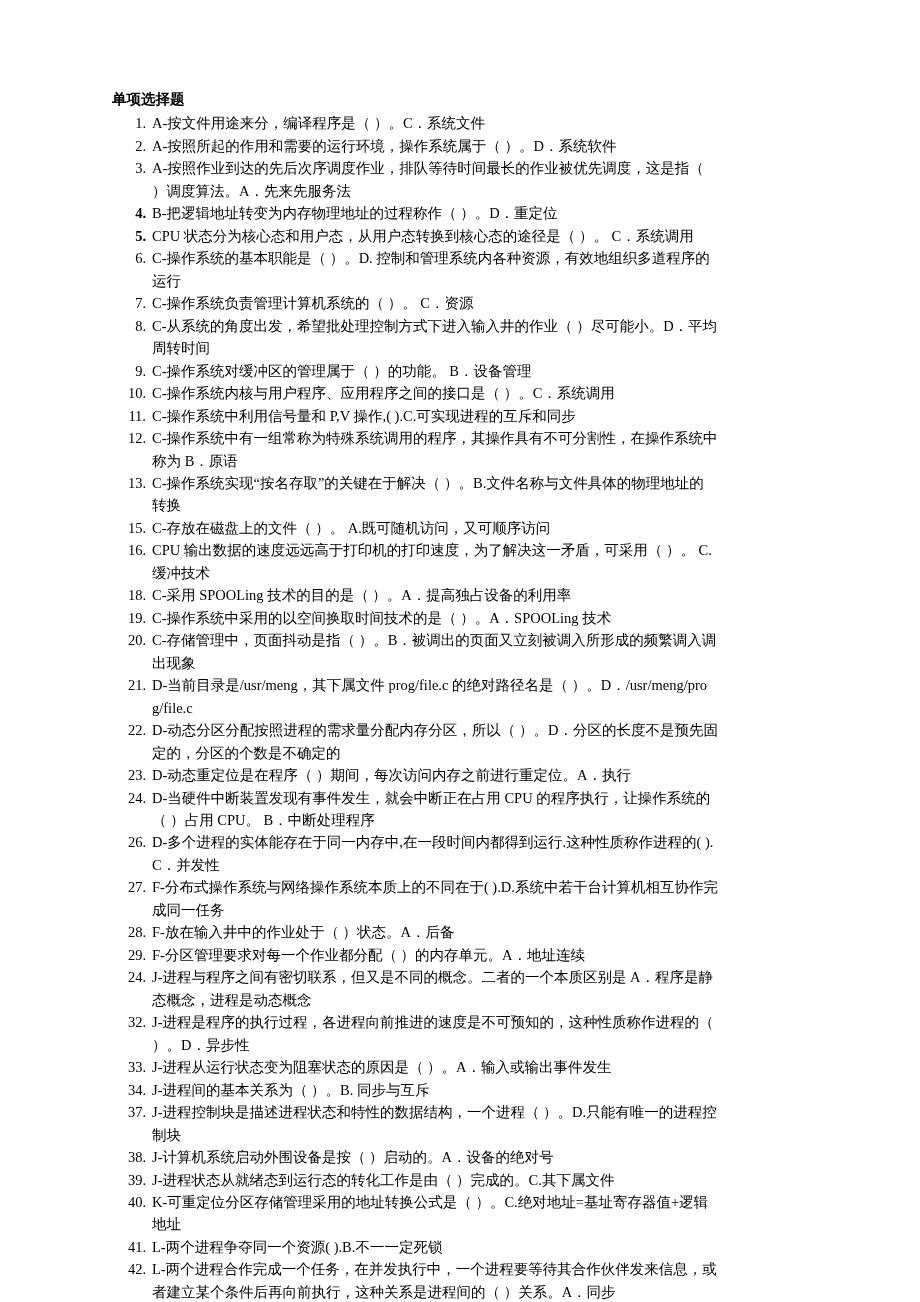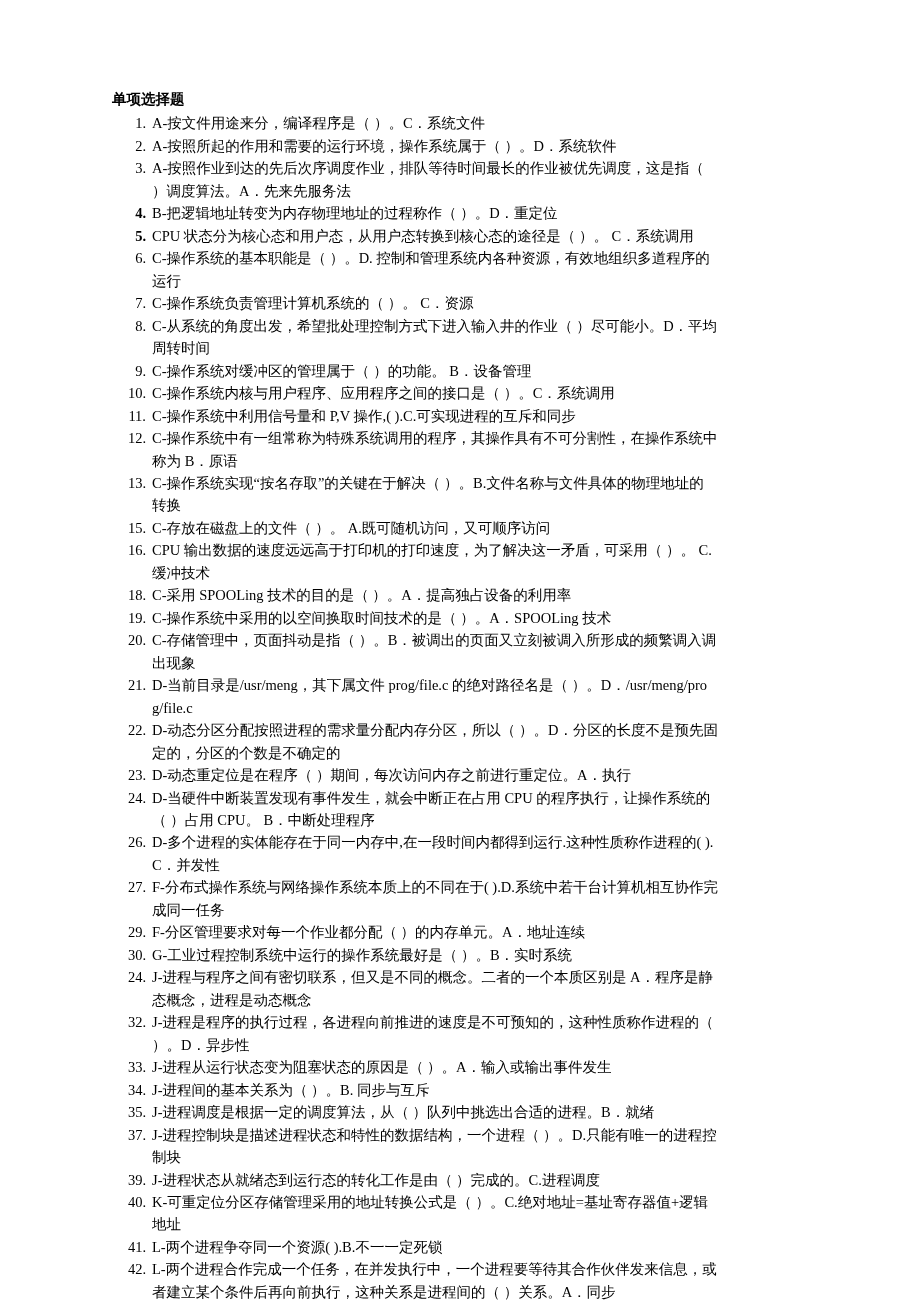--- a/index.html
+++ b/index.html
@@ -141,54 +141,54 @@
       </div>
       <div class="item">
         <div class="num">26.</div>
         <div class="content"><span>D-多个进程的实体能存在于同一内存中,在一段时间内都得到运行.这种性质称作进程的( ).</span><span class="ans">C．并发性</span></div>
       </div>
       <div class="item">
         <div class="num">27.</div>
         <div class="content"><span>F-分布式操作系统与网络操作系统本质上的不同在于( ).</span><span class="ans">D.系统中若干台计算机相互协作完成同一任务</span></div>
       </div>
       <div class="item">
+        <div class="num">28.</div>
+        <div class="content"><span>F-放在输入井中的作业处于（     ）状态。A．</span><span class="ans">后备</span></div>
+      </div>
+      <div class="item">
         <div class="num">29.</div>
         <div class="content"><span>F-分区管理要求对每一个作业都分配（     ）的内存单元。A．</span><span class="ans">地址连续</span></div>
       </div>
       <div class="item">
-        <div class="num">30.</div>
-        <div class="content"><span>G-工业过程控制系统中运行的操作系统最好是（    ）。B．</span><span class="ans">实时系统</span></div>
-      </div>
-      <div class="item">
         <div class="num">24.</div>
         <div class="content"><span>J-进程与程序之间有密切联系，但又是不同的概念。二者的一个本质区别是 </span><span class="ans">A．程序是静态概念，进程是动态概念</span></div>
       </div>
       <div class="item">
         <div class="num">32.</div>
         <div class="content"><span>J-进程是程序的执行过程，各进程向前推进的速度是不可预知的，这种性质称作进程的（     ）。D．</span><span class="ans">异步性</span></div>
       </div>
       <div class="item">
         <div class="num">33.</div>
         <div class="content"><span>J-进程从运行状态变为阻塞状态的原因是（     ）。A．</span><span class="ans">输入或输出事件发生</span></div>
       </div>
       <div class="item">
         <div class="num">34.</div>
         <div class="content"><span>J-进程间的基本关系为（     ）。</span><span class="ans">B. 同步与互斥</span></div>
       </div>
       <div class="item">
-        <div class="num">35.</div>
-        <div class="content"><span>J-进程调度是根据一定的调度算法，从（     ）队列中挑选出合适的进程。B．</span><span class="ans">就绪</span></div>
-      </div>
-      <div class="item">
         <div class="num">37.</div>
         <div class="content"><span>J-进程控制块是描述进程状态和特性的数据结构，一个进程（     ）。</span><span class="ans">D.只能有唯一的进程控制块</span></div>
       </div>
       <div class="item">
+        <div class="num">38.</div>
+        <div class="content"><span>J-计算机系统启动外围设备是按（     ）启动的。A．</span><span class="ans">设备的绝对号</span></div>
+      </div>
+      <div class="item">
         <div class="num">39.</div>
-        <div class="content"><span>J-进程状态从就绪态到运行态的转化工作是由（     ）完成的。</span><span class="ans">C.进程调度</span></div>
+        <div class="content"><span>J-进程状态从就绪态到运行态的转化工作是由（     ）完成的。</span><span class="ans">C.其下属文件</span></div>
       </div>
       <div class="item">
         <div class="num">40.</div>
         <div class="content"><span>K-可重定位分区存储管理采用的地址转换公式是（     ）。C.</span><span class="ans">绝对地址=基址寄存器值+逻辑地址</span></div>
       </div>
       <div class="item">
         <div class="num">41.</div>
         <div class="content"><span>L-两个进程争夺同一个资源( ).</span><span class="ans">B.不一一定死锁</span></div>
       </div>
       <div class="item">

